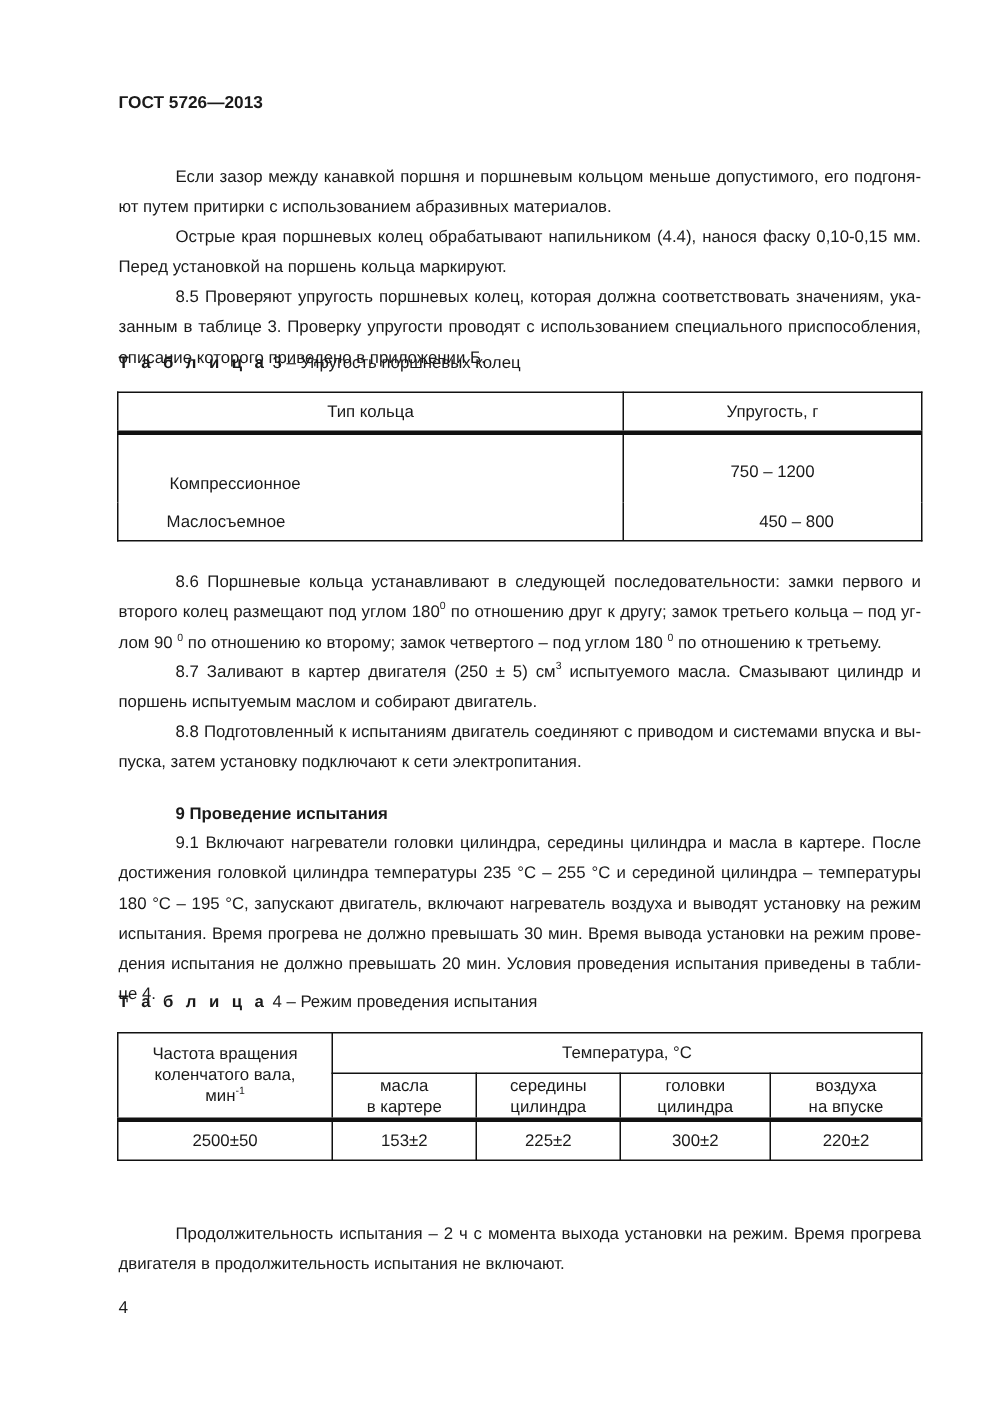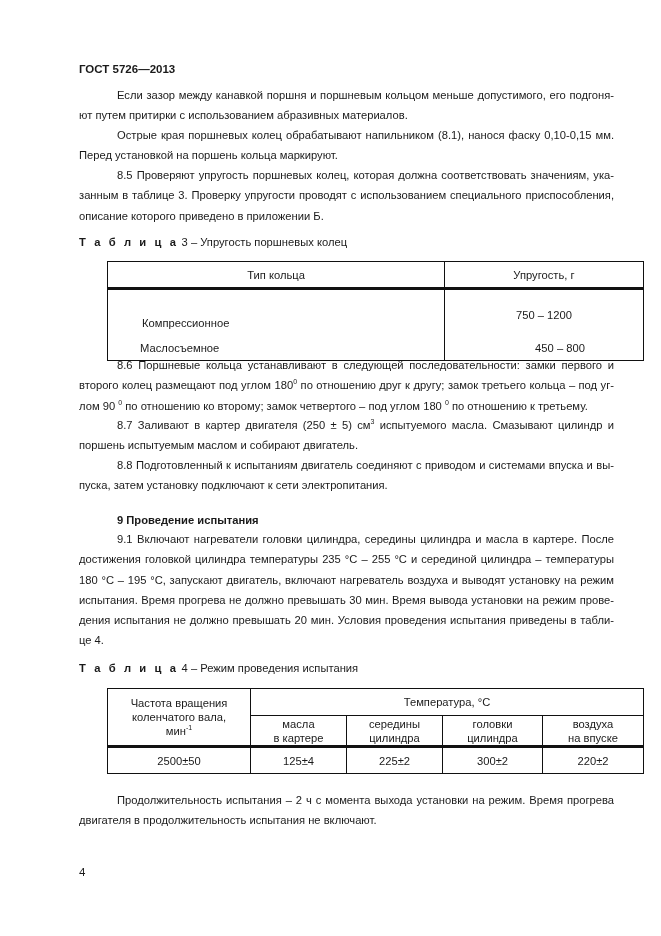--- a/index.html
+++ b/index.html
@@ -1,25 +1,25 @@
 <!DOCTYPE html>
 <html><head>
 <meta charset="utf-8">
 <style>
   html, body { margin: 0; padding: 0; background: #ffffff; }
   body { width: 661px; height: 936px; position: relative; overflow: hidden;
          font-family: "Liberation Sans", sans-serif; color: #1a1a1a; font-size: 11.2px; }
   .abs { position: absolute; }
   .header { left: 79px; top: 63px; font-weight: bold; font-size: 11.5px; }
-  .para { left: 79px; width: 535px; line-height: 20.3px; text-align: justify; text-align-last: left; }
+  .para { left: 79px; width: 535px; line-height: 20.3px; text-align: justify; text-align-last: left; margin-top: 23px; }
   .para .ind { display: inline-block; width: 38px; }
   .caption { left: 79px; font-size: 11.2px; }
   .caption .sp { letter-spacing: 2.6px; font-weight: bold; }
   sup { font-size: 7px; vertical-align: 5px; line-height: 0; }
-  table { border-collapse: collapse; position: absolute; font-size: 11.2px; margin-left: 29px; }
+  table { border-collapse: collapse; position: absolute; font-size: 11.2px; }
   .t3 { left: 78px; top: 261px; width: 537px; }
   .t3 td { padding: 0; }
   .t3 .hdr td { height: 25px; border: 1px solid #111; border-bottom: 3px solid #111; text-align: center; }
   .t3 .r td { height: 25px; }
   .t3 .c1 { border-left: 1px solid #111; padding-left: 34px; text-align: left; }
   .t3 .c2 { border-left: 1px solid #111; border-right: 1px solid #111; text-align: center; width: 166px; }
   .t3 .last td { border-bottom: 1px solid #111; padding-left: 32px; }
   .t4 { left: 78px; top: 688px; width: 537px; }
   .t4 td { border: 1px solid #111; text-align: center; padding: 0; line-height: 14px; }
   .t4 .top td { height: 26px; }
@@ -28,21 +28,21 @@
   .bold { font-weight: bold; }
   .pagenum { left: 79px; top: 866px; font-size: 11.5px; }
 </style>
 </head>
 <body>
 
 <div class="abs header">ГОСТ 5726—2013</div>
 
 <div class="abs para" style="top:85px"><span class="ind"></span><span>Если зазор между канавкой поршня и поршневым кольцом меньше допустимого, его подгоня-ют путем притирки с использованием абразивных материалов.</span></div>
 
-<div class="abs para" style="top:125px"><span class="ind"></span><span>Острые края поршневых колец обрабатывают напильником (8.1), нанося фаску 0,10-0,15 мм. Перед установкой на поршень кольца маркируют.</span></div>
+<div class="abs para" style="top:125px"><span class="ind"></span><span>Острые края поршневых колец обрабатывают напильником (4.4), нанося фаску 0,10-0,15 мм. Перед установкой на поршень кольца маркируют.</span></div>
 
 <div class="abs para" style="top:165px"><span class="ind"></span><span>8.5 Проверяют упругость поршневых колец, которая должна соответствовать значениям, ука-занным в таблице 3. Проверку упругости проводят с использованием специального приспособления, описание которого приведено в приложении Б.</span></div>
 
 <div class="abs caption" style="top:236px"><span class="sp">Т а б л и ц а</span><span> 3 – Упругость поршневых колец</span></div>
 
 <table class="t3">
   <tbody>
       <tr class="hdr">
     <td>Тип кольца</td>
     <td style="width:166px">Упругость, г</td>
@@ -80,21 +80,21 @@
     <td colspan="4">Температура, °С</td>
   </tr>
   <tr class="sub">
     <td style="width:95px"><span>масла</span><br><span>в картере</span></td>
     <td style="width:95px"><span>середины</span><br><span>цилиндра</span></td>
     <td style="width:99px"><span>головки</span><br><span>цилиндра</span></td>
     <td><span>воздуха</span><br><span>на впуске</span></td>
   </tr>
   <tr class="val">
     <td>2500±50</td>
-    <td>125±4</td>
+    <td>153±2</td>
     <td>225±2</td>
     <td>300±2</td>
     <td>220±2</td>
   </tr>
 </tbody>
   </table>
 
 <div class="abs para" style="top:790px"><span class="ind"></span><span>Продолжительность испытания – 2 ч с момента выхода установки на режим. Время прогрева двигателя в продолжительность испытания не включают.</span></div>
 
 <div class="abs pagenum">4</div>

